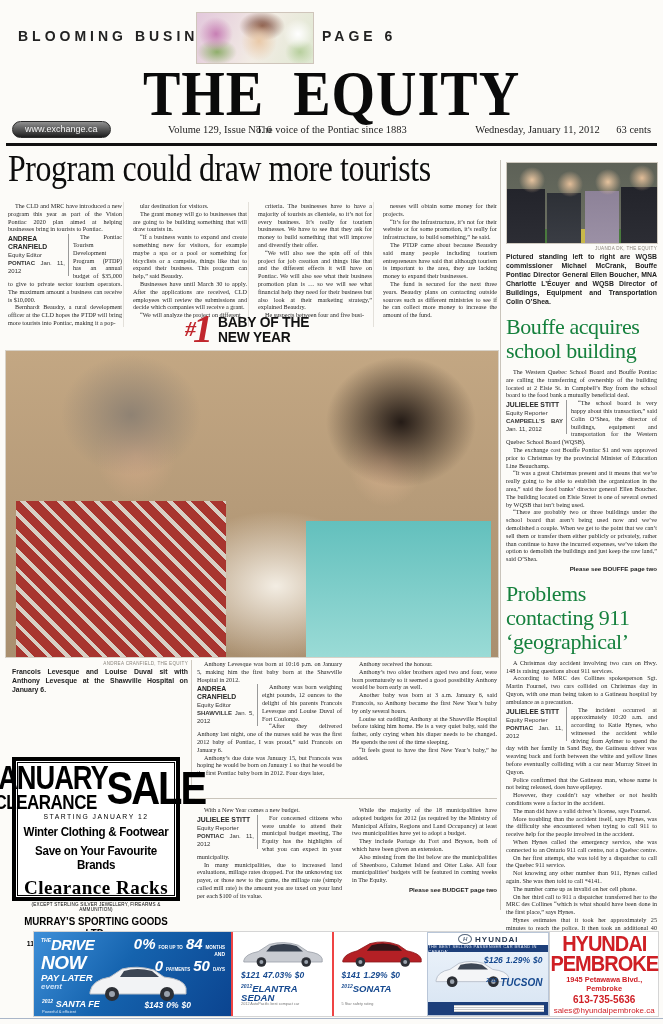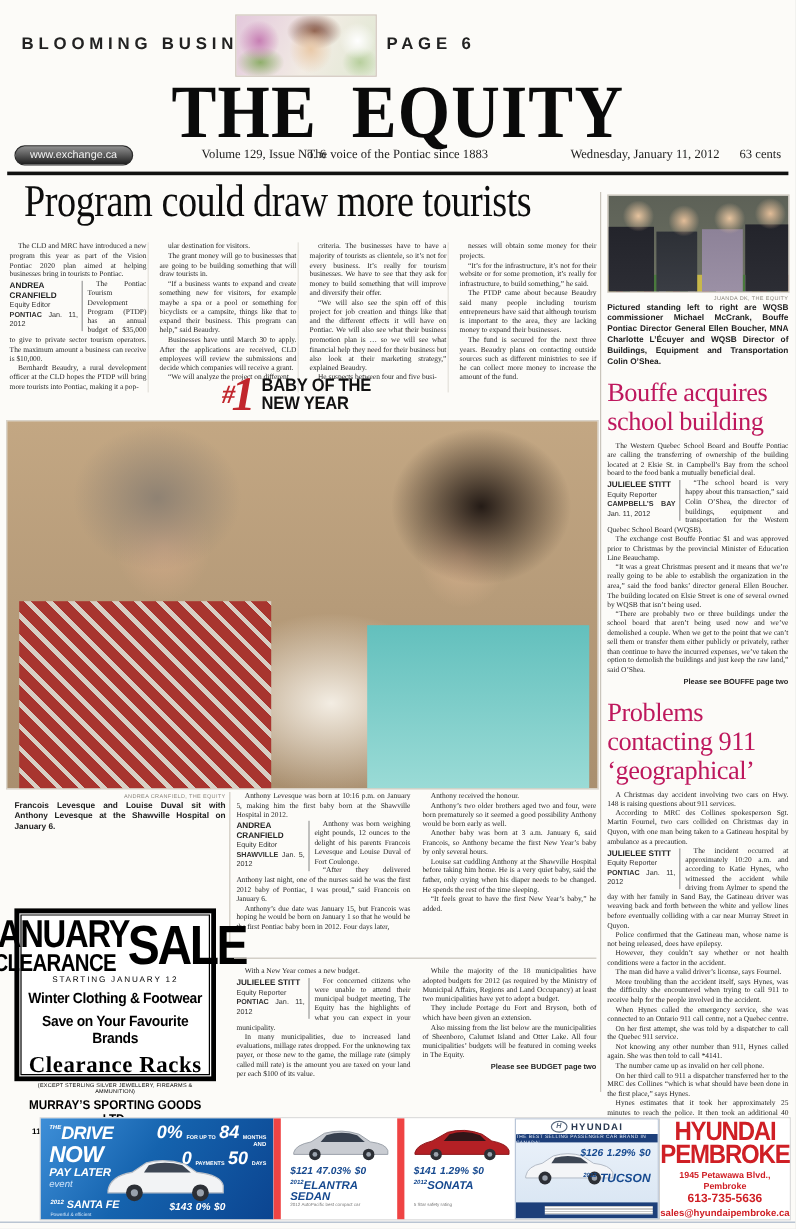--- a/index.html
+++ b/index.html
@@ -27,21 +27,21 @@
   .infobar{position:absolute;left:10px;top:121px;width:643px;height:21px;font-size:10.5px;}
   .url-pill{position:absolute;left:2px;top:0;padding:2px 12px 3px;border-radius:9px;
         background:linear-gradient(#909090,#1d1d1d);color:#f3f3f3;border:1px solid #2c2c2c;
         font-family:"Liberation Sans",sans-serif;font-size:9px;}
   .vol{position:absolute;left:158px;top:3px;}
   .tagline{position:absolute;left:0;right:0;top:3px;text-align:center;}
   .dateprice{position:absolute;right:2px;top:3px;}
   .dateprice .pr{margin-left:14px;}
   .thickrule{position:absolute;left:6px;top:143px;width:651px;height:3px;background:#111;}
   
-  .lead-h{position:absolute;left:20px;top:146px;white-space:nowrap;}
+  .lead-h{position:absolute;left:8px;top:146px;white-space:nowrap;}
   .lead-h span{display:inline-block;font-size:38px;transform:scaleX(.84);transform-origin:left;
         letter-spacing:-.5px;color:#0d0d0d;}
   
   .news{font-size:6.2px;line-height:7.8px;text-align:justify;color:#262626;}
   .news p{margin:0;text-indent:7px;}
   .byline{float:left;width:57px;border-right:1px solid #9a9a9a;padding:1px 3px 1px 0;
         margin:1px 4px 1px 0;font-family:"Liberation Sans",sans-serif;line-height:8px;}
   .byline .name{font-weight:700;font-size:6.8px;}
   .byline .role{font-size:6px;color:#333;}
   .byline .pd{font-size:6px;color:#333;}
@@ -80,21 +80,21 @@
          linear-gradient(#8d8298,#9b90a5) 78px 28px/34px 52px no-repeat,
          linear-gradient(#23242b,#2c2d34) 114px 24px/36px 56px no-repeat,
          repeating-linear-gradient(90deg,#c8b84a 0 6px,#b5442f 6px 12px,#4a7a3d 12px 18px,#d9d4c8 18px 24px) 0 66px/150px 14px no-repeat,
          linear-gradient(#5d6157,#6e7263);}
   .credit{font-family:"Liberation Sans",sans-serif;font-size:4.6px;color:#8a857c;
         text-align:right;letter-spacing:.3px;margin:2px 0 1px;}
   .photocap{font-family:"Liberation Sans",sans-serif;font-weight:700;font-size:6.9px;
         line-height:9px;text-align:justify;color:#222;}
   
   .rcol{position:absolute;left:506px;top:162px;width:151px;}
-  .rhead{font-size:22px;line-height:24px;letter-spacing:-.4px;color:#be185d;margin:9px 0 5px;}
+  .rhead{font-size:22px;line-height:24px;letter-spacing:-.4px;color:#15803d;margin:9px 0 5px;}
   .vdiv1{position:absolute;left:500px;top:160px;width:1px;height:750px;background:#c9c4bb;}
   .vdiv2{position:absolute;left:191px;top:660px;width:1px;height:130px;background:#cfcac1;}
   .hline1{position:absolute;left:195px;top:798px;width:302px;height:1px;background:#c9c4bb;}
   
   .famcap{position:absolute;left:12px;top:659px;width:176px;}
   .babycols{position:absolute;left:197px;top:660px;width:300px;display:flex;gap:10px;}
   .babycols .bcol{flex:1 1 0;}
   
   .clearance{position:absolute;left:12px;top:757px;width:168px;height:144px;border:4px solid #000;
         background:#fff;box-shadow:inset 0 0 0 1px #fff,inset 0 0 0 2px #000;
@@ -118,35 +118,35 @@
   .bcols .bcol{flex:1 1 0;}
   
   .ad{position:absolute;left:33px;top:931px;width:624px;height:84px;display:flex;
         font-family:"Liberation Sans",sans-serif;background:#fff;border:1px solid #d5d5d5;}
   .ad-blue{position:relative;width:200px;background:linear-gradient(125deg,#3e8fd8,#1563ae 45%,#0b4490);color:#fff;overflow:hidden;}
   .drv{position:absolute;left:7px;top:5px;font-style:italic;font-weight:700;line-height:1;}
   .drv .the{font-size:5px;vertical-align:8px;}
   .drv .l1{font-size:15px;letter-spacing:-.5px;margin-top:32px;}
   .drv .l2{font-size:19px;letter-spacing:-.5px;display:block;}
   .drv .l3{font-size:9.5px;display:block;margin-top:1px;}
-  .drv .l4{font-size:8px;font-weight:400;display:block;color:#cfe4fa;}
+  .drv .l4{font-size:8px;font-weight:700;display:block;color:#cfe4fa;}
   .fin{position:absolute;right:6px;top:4px;text-align:right;font-weight:700;line-height:1;}
   .fin .row{display:flex;align-items:flex-end;justify-content:flex-end;gap:3px;}
   .fin .big{font-size:15px;font-style:italic;}
   .fin .sm{font-size:4.5px;text-align:left;line-height:1.1;}
   .fin .and{font-size:5px;display:block;margin:1px 0;}
   .carsvg{display:block;}
   .ad-car{position:absolute;}
   .sf-name{position:absolute;left:8px;bottom:7px;font-style:italic;font-weight:700;font-size:9px;}
   .sf-name .yr{font-size:5px;vertical-align:4px;}
   .sf-sub{position:absolute;left:8px;bottom:2px;font-size:4px;color:#d7e7f8;}
   .pricerow{display:flex;gap:3px;align-items:flex-end;font-weight:700;}
   .pricerow .v{font-size:8.5px;font-style:italic;}
   .sf-prices{position:absolute;right:40px;bottom:6px;color:#fff;}
-  .ad-white{position:relative;width:100px;border-left:6px solid #ef4444;background:#fff;color:#16498f;}
+  .ad-white{position:relative;width:100px;border-left:2px solid #ef4444;background:#fff;color:#16498f;}
   .aw-prices{position:absolute;left:8px;top:38px;color:#16498f;}
   .aw-name{position:absolute;left:8px;top:50px;font-style:italic;font-weight:700;font-size:9.5px;line-height:9px;}
   .aw-name .yr{font-size:5px;vertical-align:4px;}
   .aw-sub{position:absolute;left:8px;top:70px;font-size:3.8px;color:#7a7a7a;}
   .ad-tucson{position:relative;width:122px;border:1px solid #b9c6d8;background:linear-gradient(#eef4fb,#d7e4f2);color:#16498f;}
   .tuc-bar{height:12px;background:#fff;display:flex;align-items:center;justify-content:center;gap:3px;}
   .h-logo{width:12px;height:8px;border:1px solid #5a6a7e;border-radius:50%;display:flex;align-items:center;justify-content:center;
         font-size:6px;font-style:italic;font-weight:700;color:#5a6a7e;line-height:1;}
   .h-word{font-weight:700;font-size:8px;letter-spacing:1px;color:#2a3a52;}
   .tuc-tag{height:7px;background:#1d3f7a;color:#e8eef8;font-size:4px;letter-spacing:.4px;
@@ -154,21 +154,21 @@
   .tuc-name{position:absolute;right:6px;top:44px;font-style:italic;font-weight:700;font-size:10px;}
   .tuc-name .yr{font-size:5px;vertical-align:4px;}
   .tuc-prices{position:absolute;right:6px;top:22px;}
   .tuc-foot{position:absolute;left:0;bottom:0;width:100%;height:13px;background:#1d3f7a;}
   .finefoot{position:absolute;right:4px;bottom:3px;width:90px;height:7px;
         background:repeating-linear-gradient(#c9c9c9 0 1px,#fff 1px 2px);}
   .ad-dealer{flex:1;border-left:1px solid #d0d0d0;background:#fff;text-align:center;color:#cf1f25;padding-top:3px;}
   .dl-name{font-weight:700;font-size:20px;line-height:18px;letter-spacing:-1px;transform:scaleY(1.1);}
   .dl-addr{color:#cf1f25;font-weight:700;font-size:7.4px;margin-top:4px;}
   .dl-phone{color:#cf1f25;font-weight:700;font-size:10px;margin-top:1px;}
-  .dl-mail{color:#cf1f25;font-weight:700;font-size:8px;margin-top:1px;}
+  .dl-mail{color:#cf1f25;font-weight:400;font-size:8px;margin-top:1px;}
   .footline{position:absolute;left:0;top:1018px;width:663px;height:1px;background:#a9b6c9;}
 </style>
 </head>
 <body>
 
 <div class="page">
 
   <div class="topbanner">
     <div class="bb-text">BLOOMING BUSINESS</div>
     <div class="thumb"></div>

